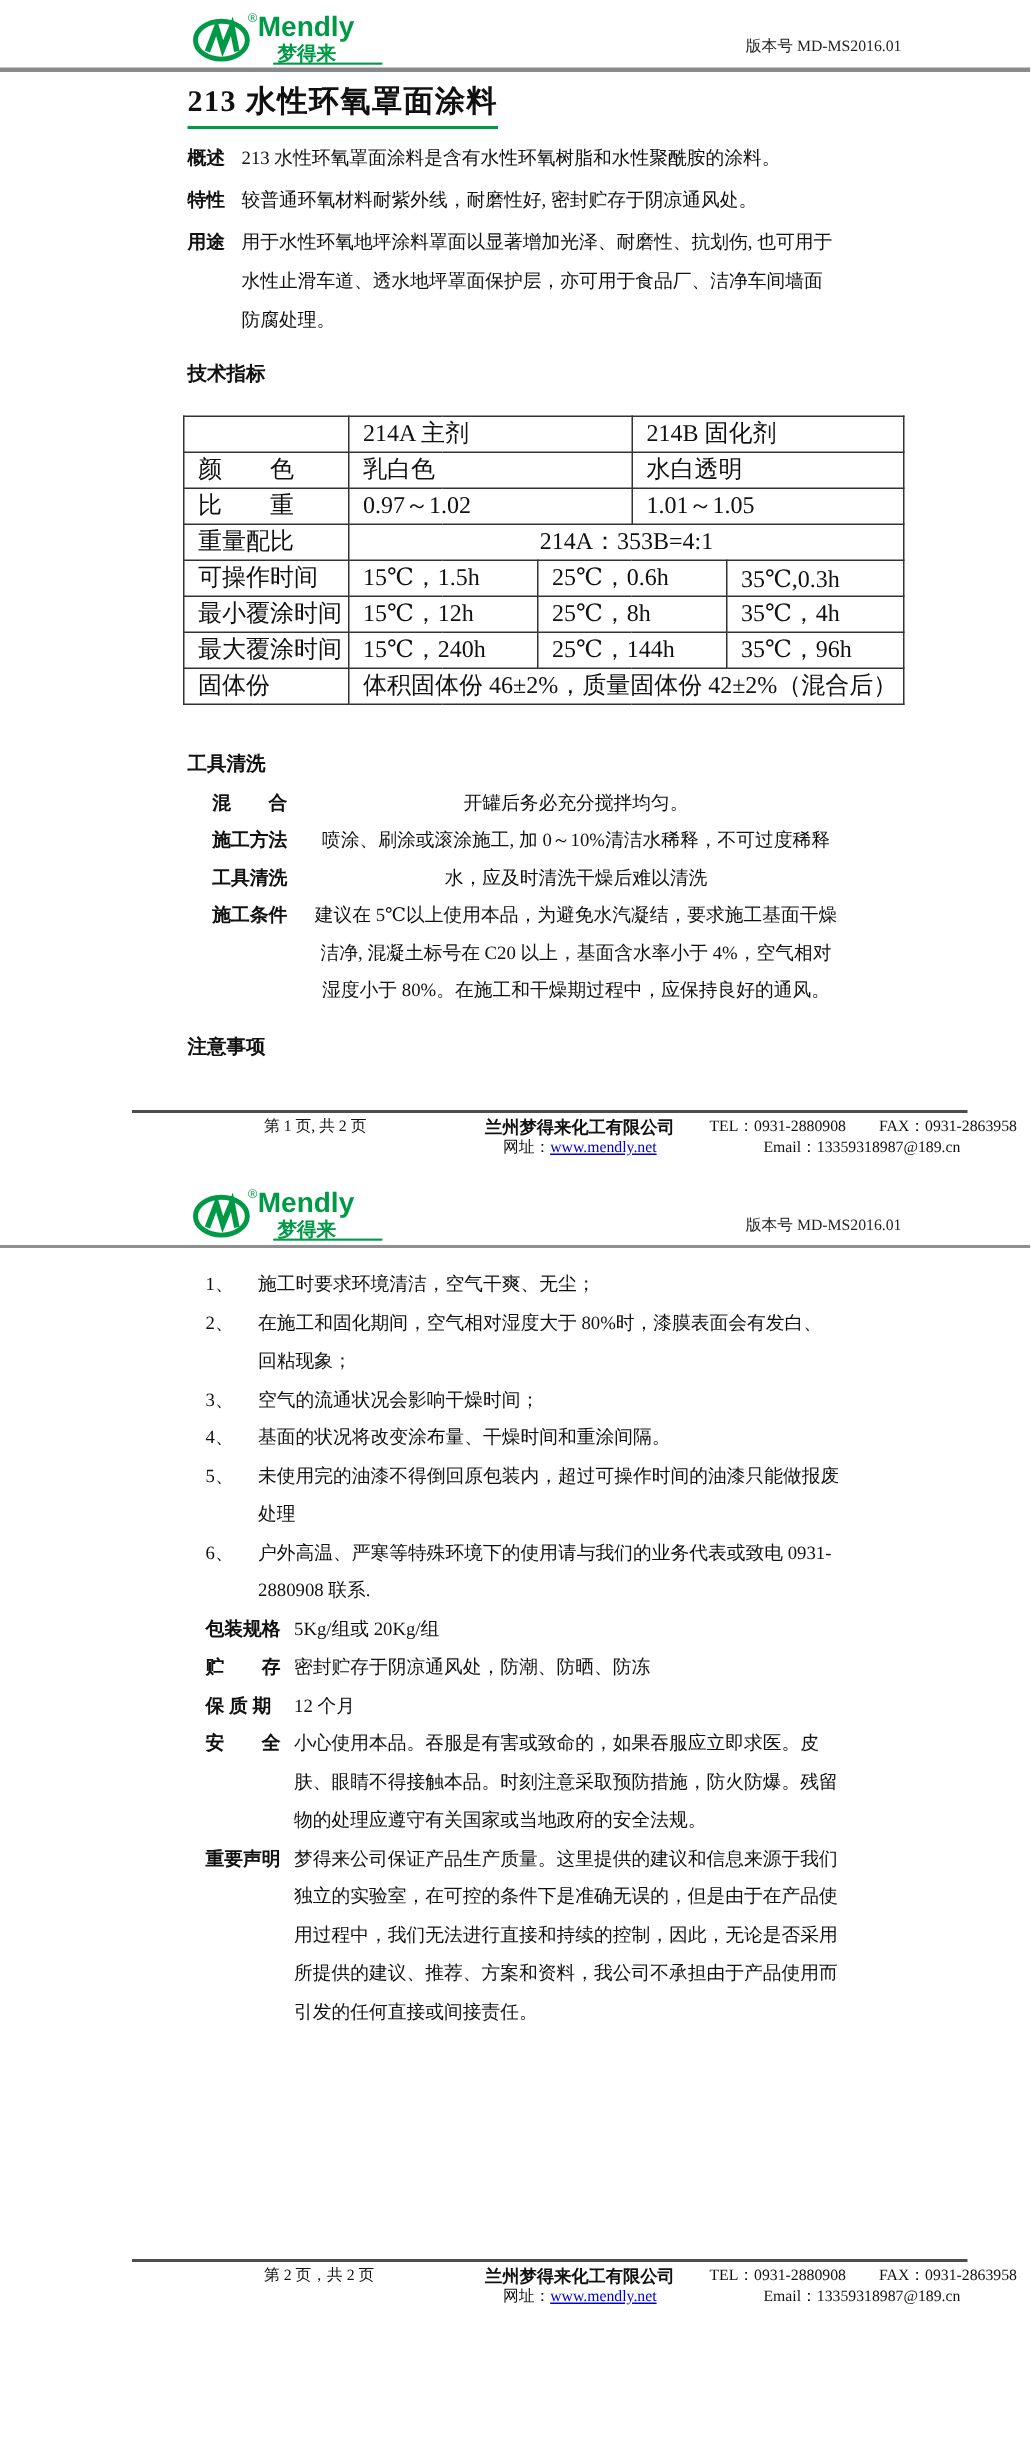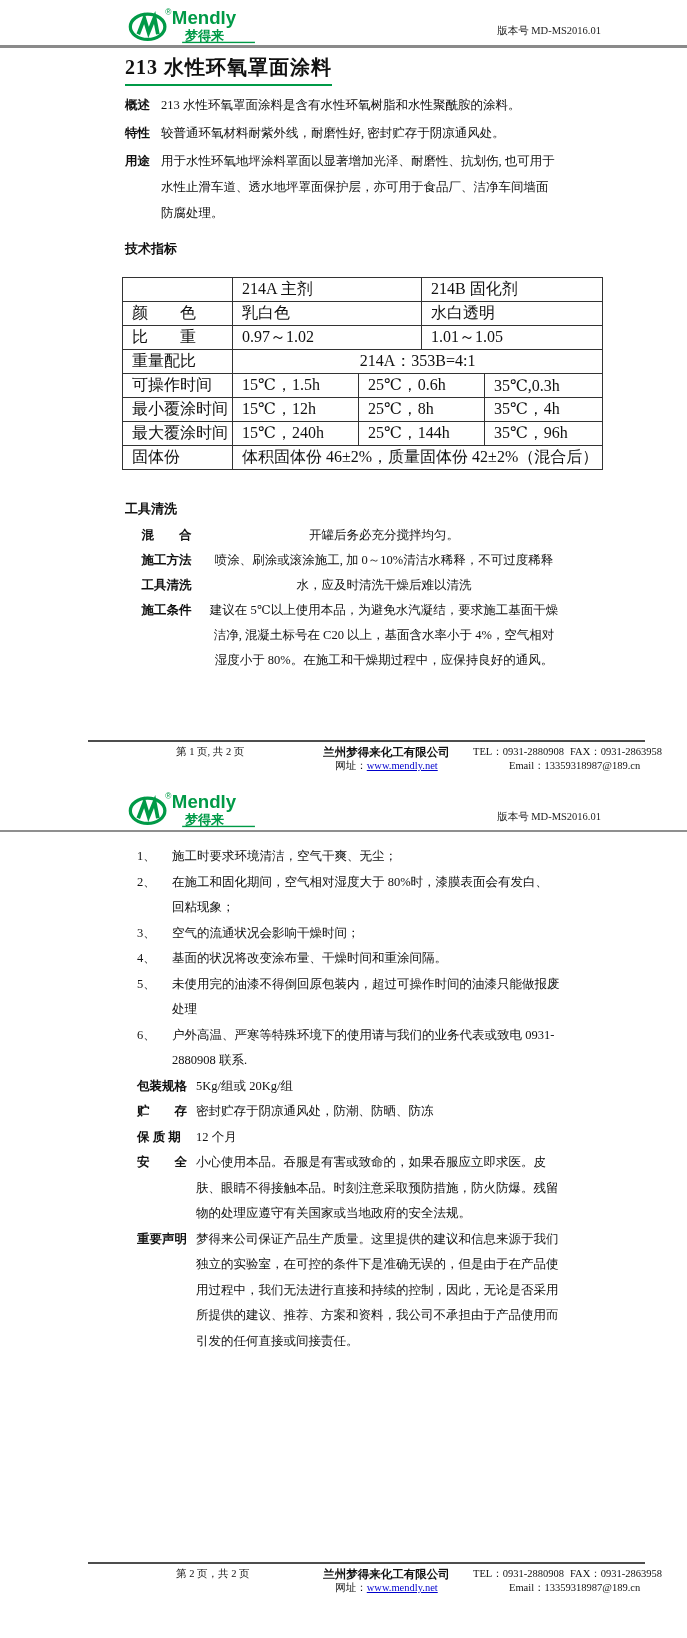--- a/index.html
+++ b/index.html
@@ -59,28 +59,28 @@
   
   .crow { display:flex; line-height:25px;text-align:center; }
   .crow .lbl { flex:0 0 83px; font-weight:bold; white-space:pre; }
   .crow .txt { flex:1; }
   .gap-lg { margin-top:26px; }
   .gap-md { margin-top:12px; }
 
   
   .page-footer { position:absolute; left:0; right:0;padding-left:48px; }
   .page-1 .page-footer { top:740px; }
-  .page-2 .page-footer { top:782px; }
+  .page-2 .page-footer { top:726px; }
   .f-rule { height:2px; background:#4d4d4d; margin:0 42px 0 40px; }
   .f-cols { display:flex; padding:3px 45px 0 128px; font-size:10.5px; line-height:14px; }
   .f-page { flex:0 0 138px; }
   .f-center { flex:0 0 145px; text-align:center; }
   .f-company { font-weight:bold; font-size:11.5px; white-space:nowrap; }
   .f-right { flex:1; padding-left:14px; }
-  .f-right .telfax { display:flex; gap:6px; white-space:nowrap; }
+  .f-right .telfax { display:flex; gap:22px; white-space:nowrap; }
   .f-right .email { padding-left:36px; }
   .link { color:#0000cc; text-decoration:underline; cursor:pointer; }
 
   
   .p2-body { padding: 12px 127px 0 137px; font-size:12.5px; }
   .nrow { display:flex; line-height:25.5px; }
   .nrow .num { flex:0 0 35px; }
   .nrow .txt { flex:1; }
   .arow { display:flex; line-height:25.5px; }
   .arow .lbl { flex:0 0 59px; font-weight:bold; white-space:pre; }
@@ -197,20 +197,21 @@
         <div class="crow">
           <span class="lbl">工具清洗</span>
           <span class="txt">水，应及时清洗干燥后难以清洗</span>
         </div>
         <div class="crow">
           <span class="lbl">施工条件</span>
           <span class="txt">建议在 5℃以上使用本品，为避免水汽凝结，要求施工基面干燥洁净, 混凝土标号在 C20 以上，基面含水率小于 4%，空气相对湿度小于 80%。在施工和干燥期过程中，应保持良好的通风。</span>
         </div>
       </div>
 
+      <div class="sec-h gap-md">注意事项</div>
     </div>
 
     <div class="page-footer">
       <div class="f-rule"></div>
       <div class="f-cols">
         <div class="f-page">第 1 页, 共 2 页</div>
         <div class="f-center">
           <div class="f-company">兰州梦得来化工有限公司</div>
           <div><span>网址：</span><a class="link">www.mendly.net</a></div>
         </div>

